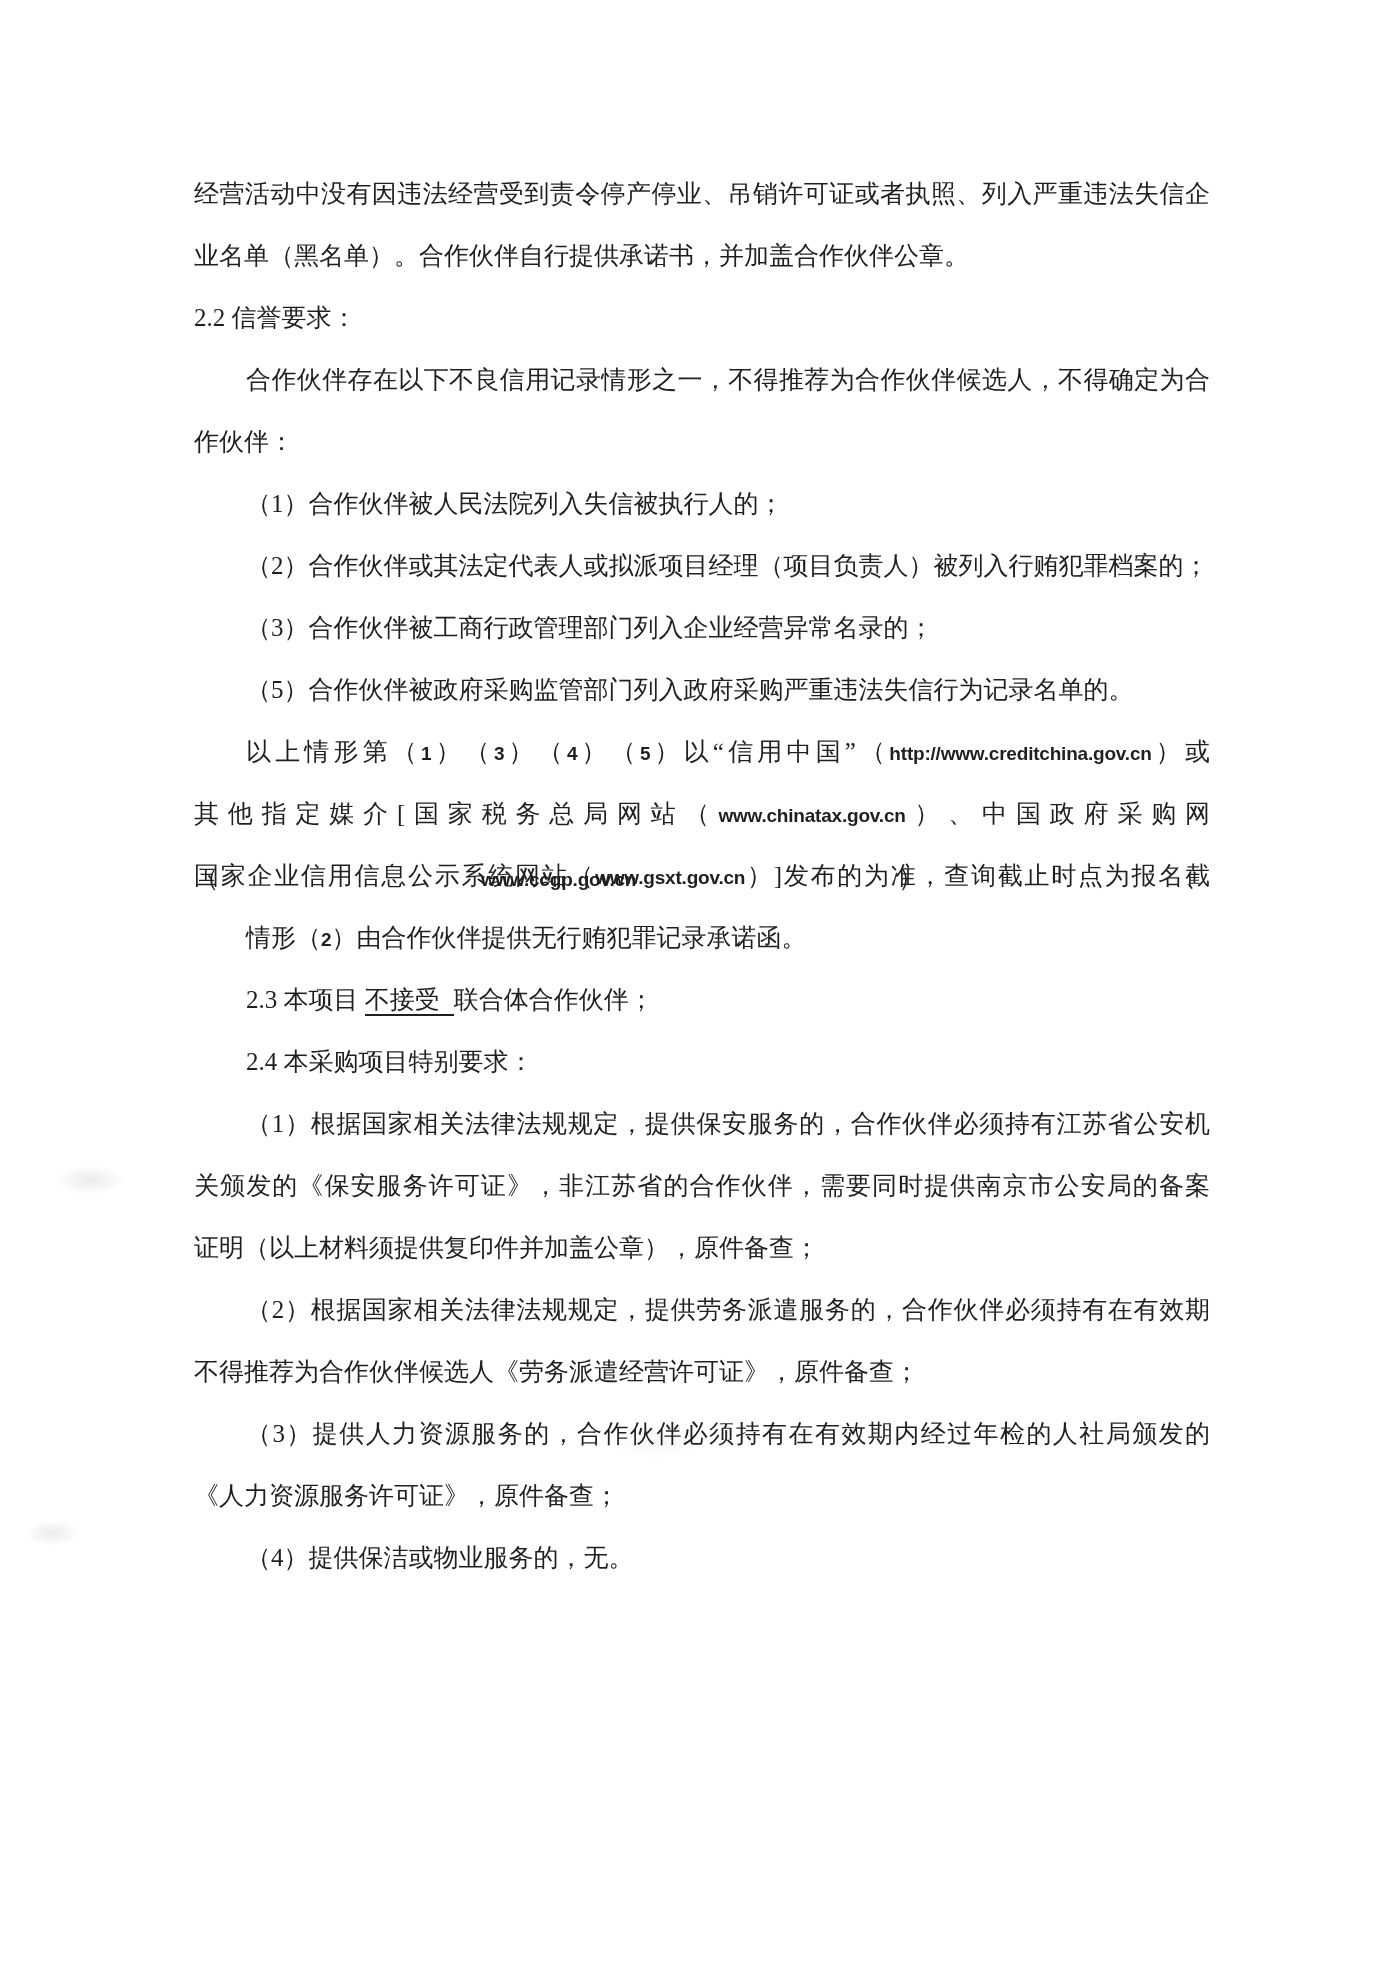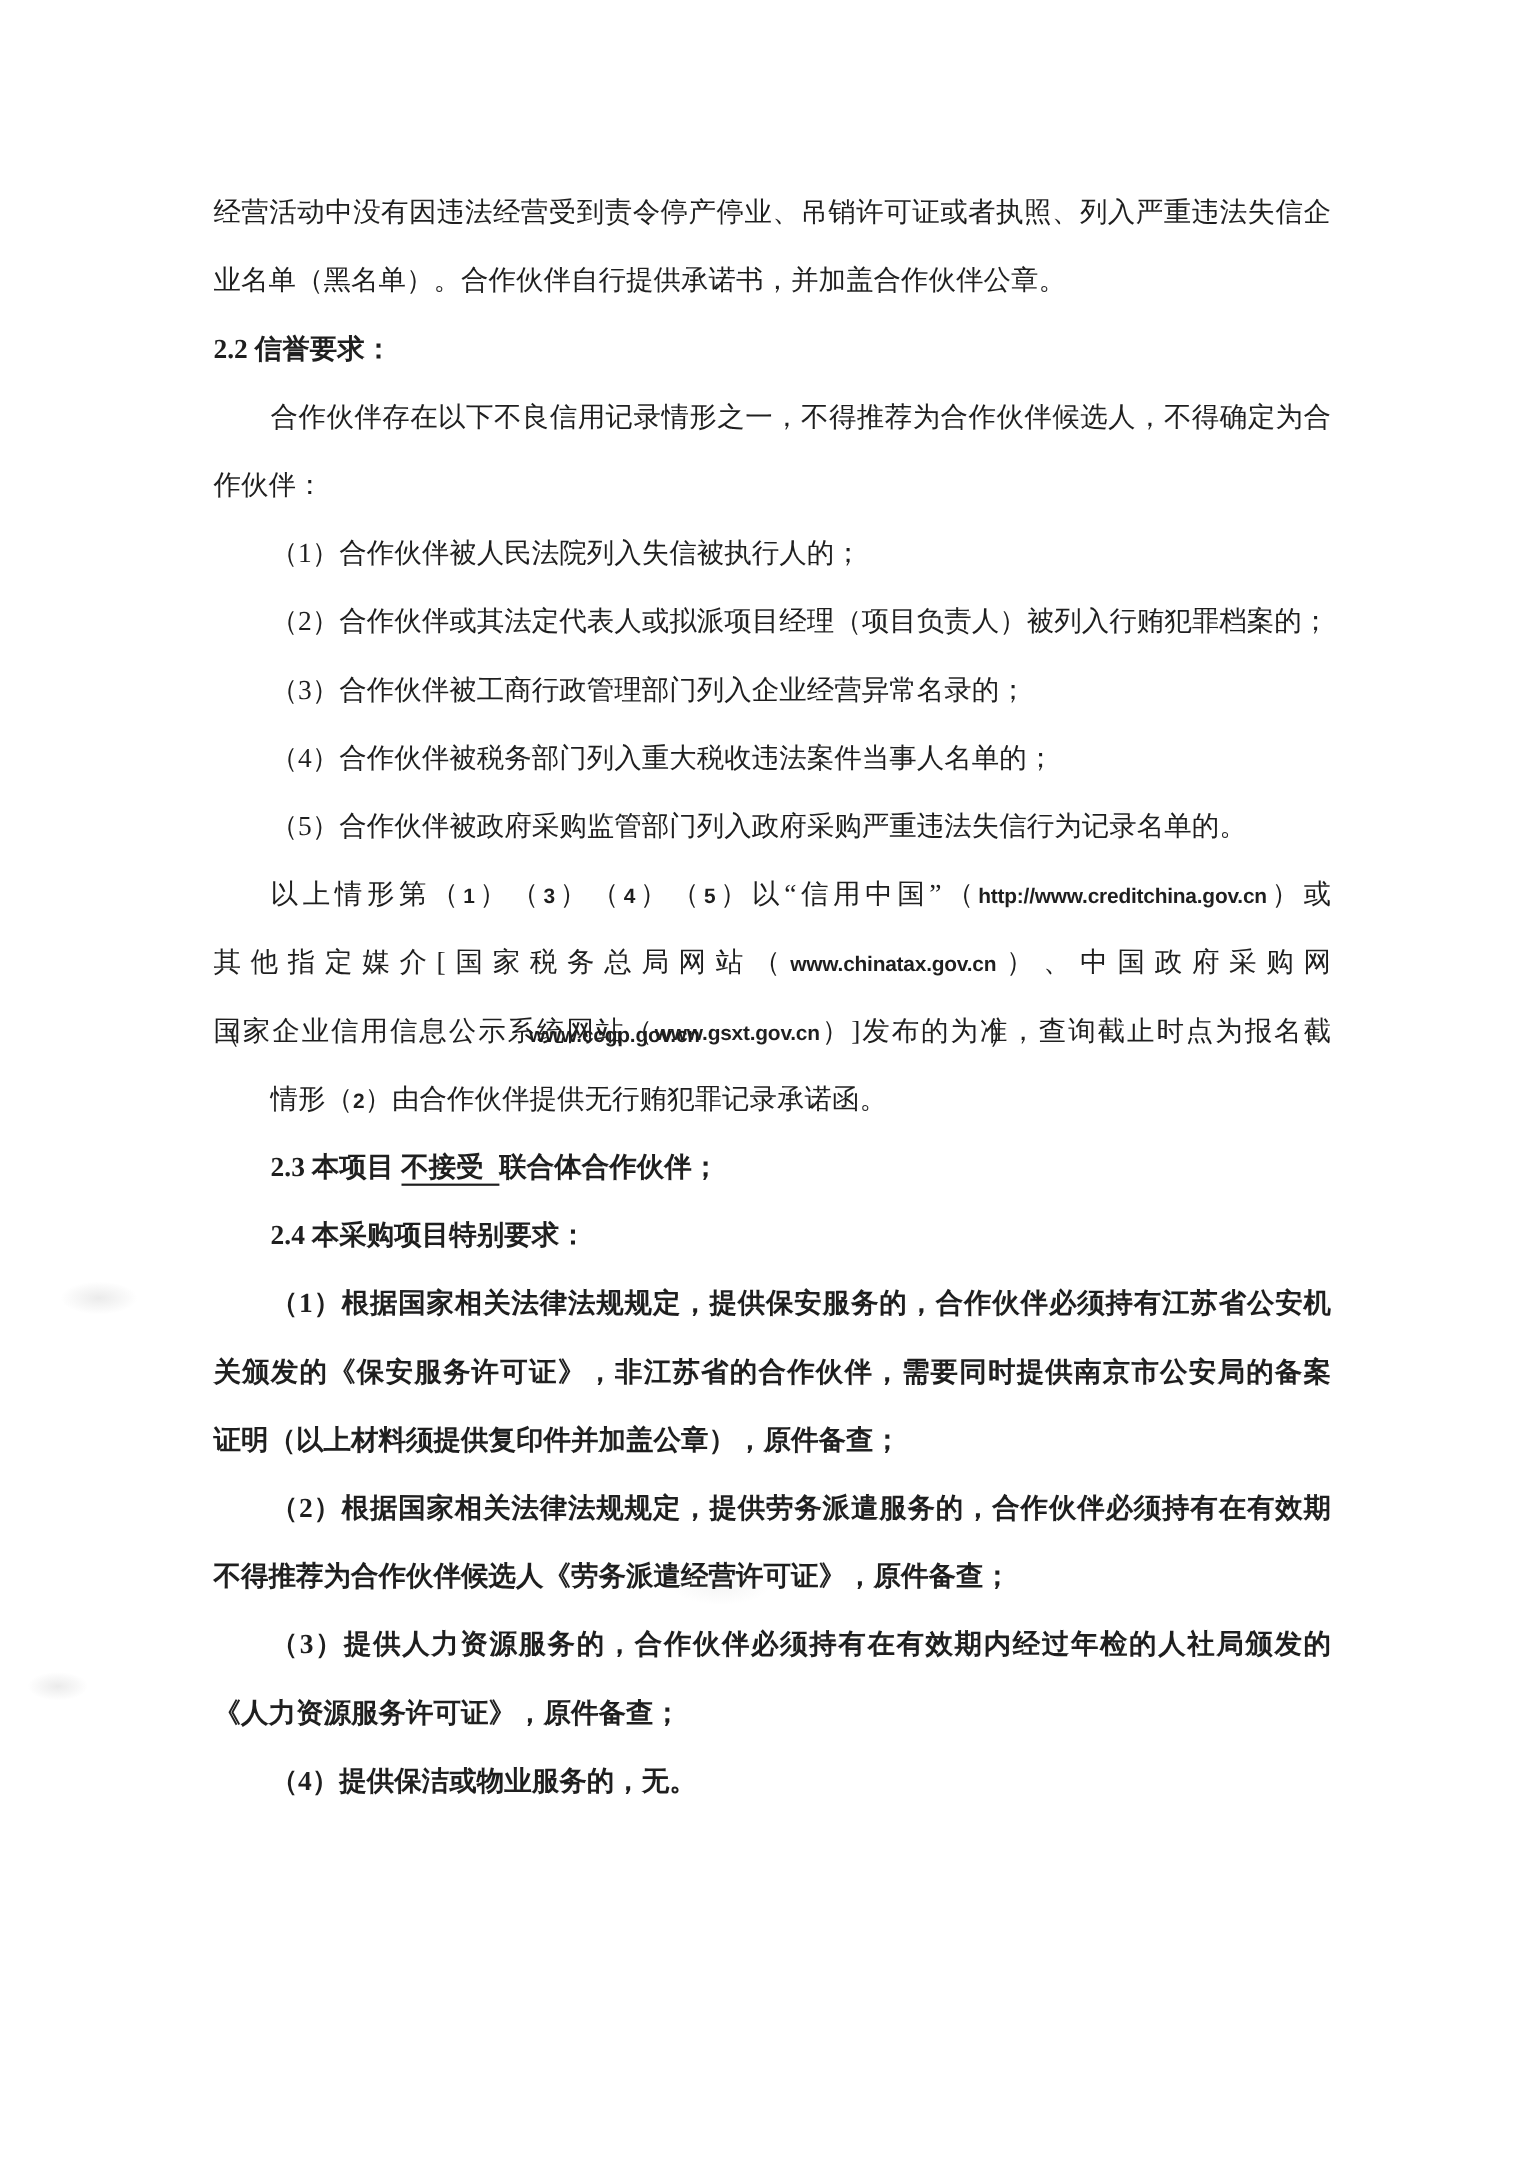--- a/index.html
+++ b/index.html
@@ -31,21 +31,21 @@
   }
   .line.justify {
     white-space: normal;
     text-align: justify;
     text-align-last: justify;
   }
   .line.indent {
     text-indent: 52px;
   }
   .line.bold {
-    font-weight: 700;
+    font-weight: 400;
   }
   .latin {
     font-family: "Liberation Sans", sans-serif;
     font-weight: 700;
     font-size: 19px;
     letter-spacing: -0.2px;
   }
   .u {
     border-bottom: 2px solid currentColor;
     padding-right: 14px;
@@ -72,21 +72,20 @@
   <div class="smudge s3"></div>
   <div class="content">
       <div class="line justify">经营活动中没有因违法经营受到责令停产停业、吊销许可证或者执照、列入严重违法失信企</div>
       <div class="line">业名单（黑名单）。合作伙伴自行提供承诺书，并加盖合作伙伴公章。</div>
       <div class="line bold">2.2 信誉要求：</div>
       <div class="line justify indent">合作伙伴存在以下不良信用记录情形之一，不得推荐为合作伙伴候选人，不得确定为合</div>
       <div class="line">作伙伴：</div>
       <div class="line indent">（1）合作伙伴被人民法院列入失信被执行人的；</div>
       <div class="line indent">（2）合作伙伴或其法定代表人或拟派项目经理（项目负责人）被列入行贿犯罪档案的；</div>
       <div class="line indent">（3）合作伙伴被工商行政管理部门列入企业经营异常名录的；</div>
-      <div class="line indent">（4）合作伙伴被税务部门列入重大税收违法案件当事人名单的；</div>
       <div class="line indent">（5）合作伙伴被政府采购监管部门列入政府采购严重违法失信行为记录名单的。</div>
       <div class="line justify indent"><span>以上情形第（</span><span class="latin">1</span><span>）（</span><span class="latin">3</span><span>）（</span><span class="latin">4</span><span>）（</span><span class="latin">5</span><span>）以“信用中国”（</span><span class="latin">http://www.creditchina.gov.cn</span><span>）或</span></div>
       <div class="line justify"><span>其他指定媒介[国家税务总局网站（</span><span class="latin">www.chinatax.gov.cn</span><span>）、中国政府采购网（</span><span class="latin">www.ccgp.gov.cn</span><span>）、</span></div>
       <div class="line justify"><span>国家企业信用信息公示系统网站（</span><span class="latin">www.gsxt.gov.cn</span><span>）]发布的为准，查询截止时点为报名截</span></div>
       <div class="line indent"><span>情形（</span><span class="latin">2</span><span>）由合作伙伴提供无行贿犯罪记录承诺函。</span></div>
       <div class="line bold indent"><span>2.3 本项目 </span><span class="u">不接受</span><span>联合体合作伙伴；</span></div>
       <div class="line bold indent">2.4 本采购项目特别要求：</div>
       <div class="line bold justify indent">（1）根据国家相关法律法规规定，提供保安服务的，合作伙伴必须持有江苏省公安机</div>
       <div class="line bold justify">关颁发的《保安服务许可证》，非江苏省的合作伙伴，需要同时提供南京市公安局的备案</div>
       <div class="line bold">证明（以上材料须提供复印件并加盖公章），原件备查；</div>

